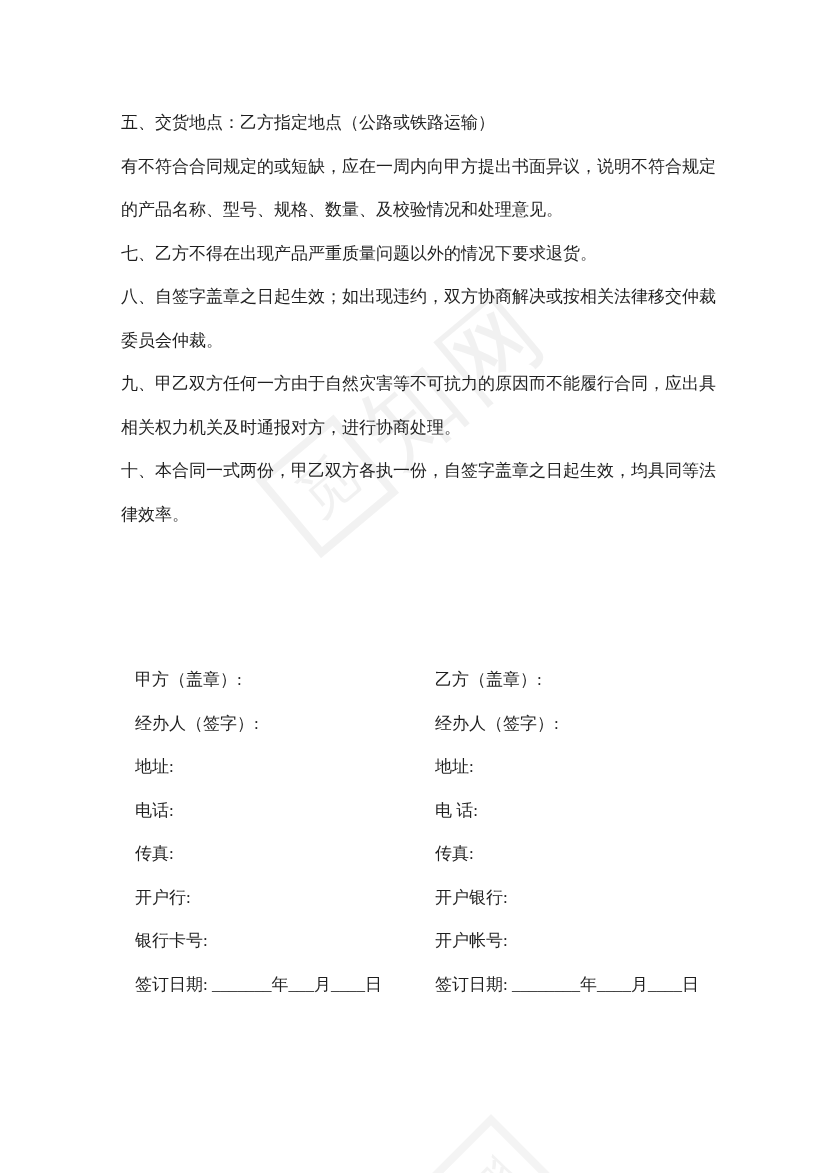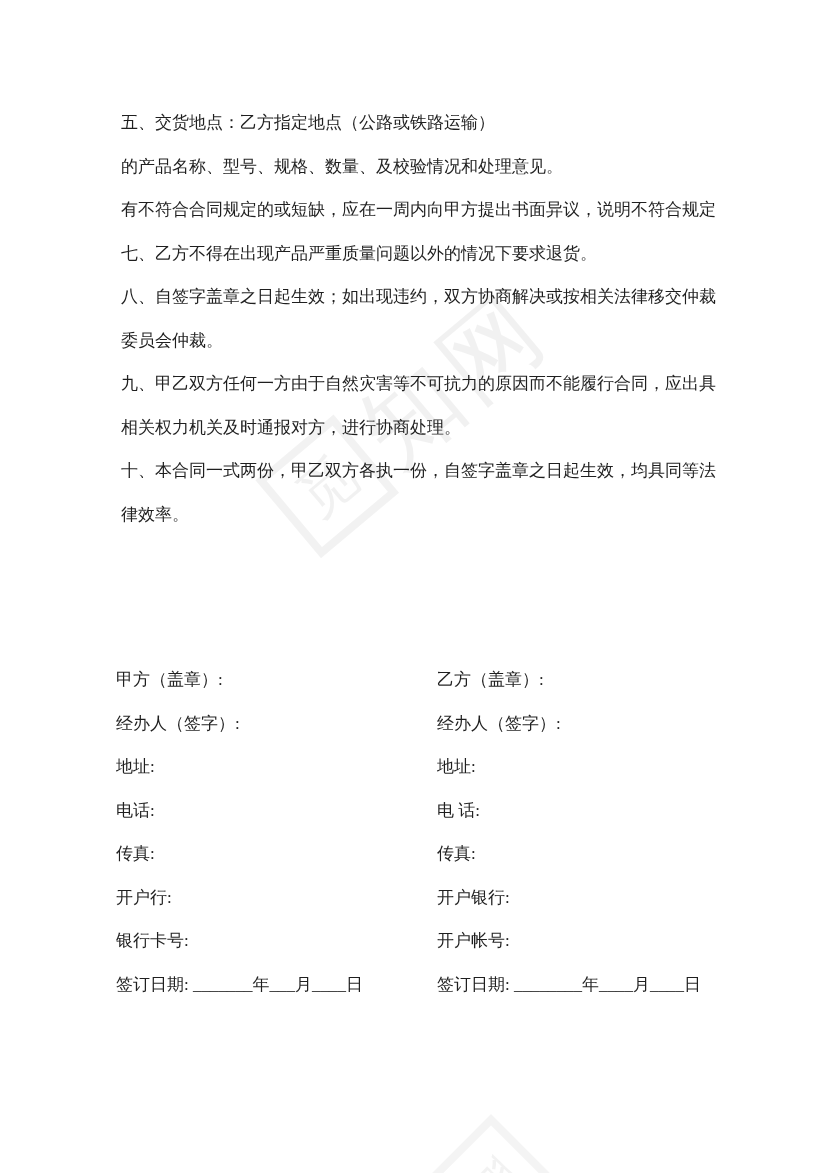--- a/index.html
+++ b/index.html
@@ -71,24 +71,23 @@
   .line {
     height: 43.5px;
     line-height: 43.5px;
     font-size: 17px;
     white-space: pre;
   }
 
   
   .signature {
     position: absolute;
-    left: 116px; top: 658px;
+    left: 135px; top: 658px;
     display: flex;
     z-index: 1;
-    gap: 21px;
   }
   .sig-col-a { width: 300px; }
   .sig-col-b { width: 270px; }
 </style>
 </head>
 <body>
 
 <div class="page">
 
   <div class="watermark-main">
@@ -97,22 +96,22 @@
     </div>
     <span class="wm-text">知网</span>
   </div>
 
   <div class="watermark-fragment">
     <span class="wm-frag-char">觅</span>
   </div>
 
   <div class="clauses">
     <div class="line">五、交货地点：乙方指定地点（公路或铁路运输）</div>
+    <div class="line">有不符合合同规定的或短缺，应在一周内向甲方提出书面异议，说明不符合规定</div>
     <div class="line">的产品名称、型号、规格、数量、及校验情况和处理意见。</div>
-    <div class="line">有不符合合同规定的或短缺，应在一周内向甲方提出书面异议，说明不符合规定</div>
     <div class="line">七、乙方不得在出现产品严重质量问题以外的情况下要求退货。</div>
     <div class="line">八、自签字盖章之日起生效；如出现违约，双方协商解决或按相关法律移交仲裁</div>
     <div class="line">委员会仲裁。</div>
     <div class="line">九、甲乙双方任何一方由于自然灾害等不可抗力的原因而不能履行合同，应出具</div>
     <div class="line">相关权力机关及时通报对方，进行协商处理。</div>
     <div class="line">十、本合同一式两份，甲乙双方各执一份，自签字盖章之日起生效，均具同等法</div>
     <div class="line">律效率。</div>
   </div>
 
   <div class="signature">

